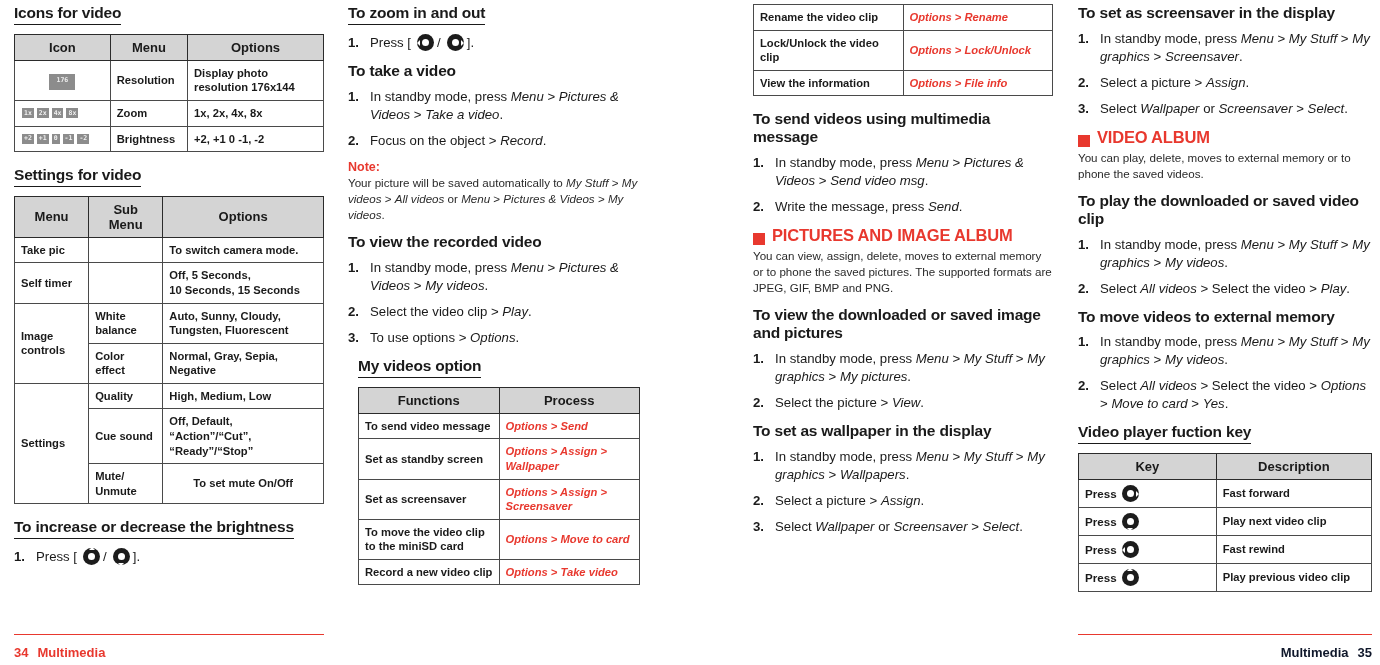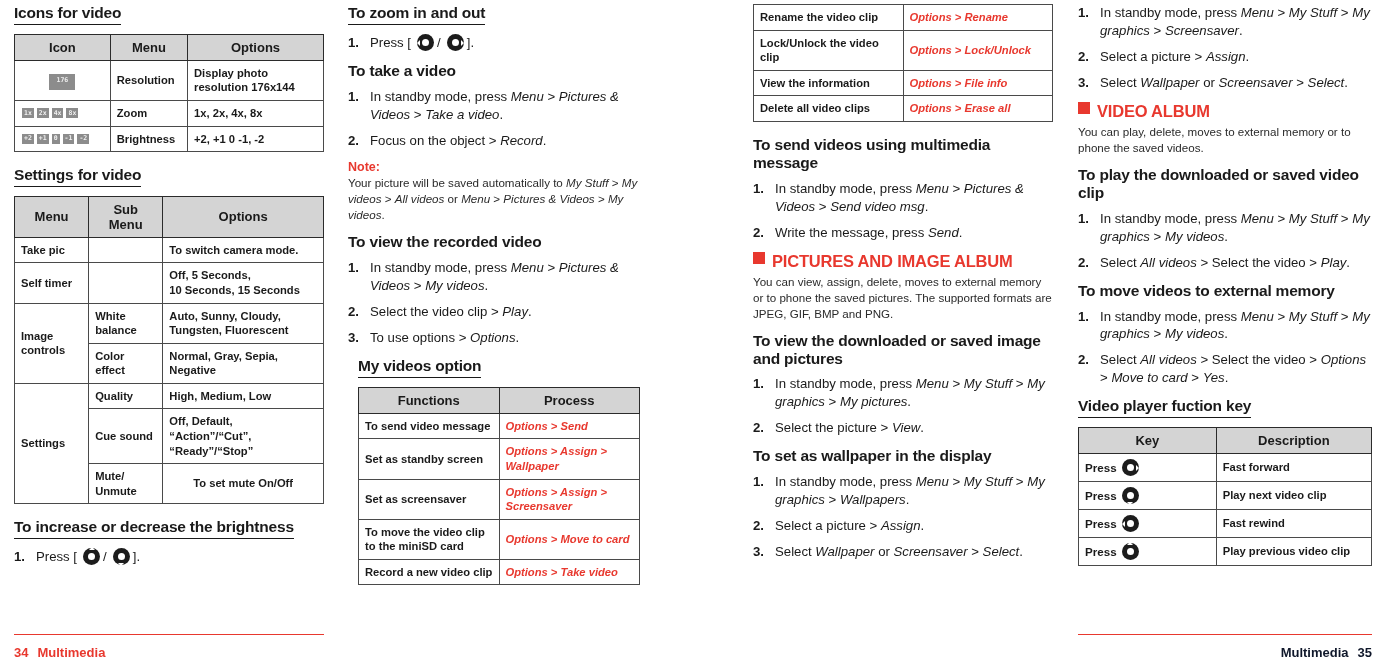--- a/index.html
+++ b/index.html
@@ -22,21 +22,21 @@
     border-bottom:1.6px solid #1a1a1a;display:inline-block;
     line-height:1.15;
   }
   h3.hd{
     font-size:15.5px;font-weight:bold;letter-spacing:-0.2px;
     margin:0 0 8px 0;line-height:1.16;
   }
   .redhead{
     color:#e8382e;font-size:16.5px;font-weight:bold;
     letter-spacing:-0.2px;margin:0 0 3px 0;line-height:1.15;
-    display:flex;align-items:flex-start;gap:7px;
+    display:flex;align-items:flex-end;gap:7px;
   }
   .redsq{display:inline-block;width:12px;height:12px;background:#e8382e;flex:0 0 auto;}
   .bodytxt{font-size:11.6px;line-height:1.38;margin:0 0 10px 0;color:#2a2a2a;}
   .note-label{color:#e8382e;font-weight:bold;font-size:12.5px;margin:0 0 1px 0;}
   .note-body{font-size:11.6px;line-height:1.4;color:#2a2a2a;margin:0 0 10px 0;}
 
   ol.steps{margin:0 0 10px 0;padding:0;list-style:none;counter-reset:st;}
   ol.steps>li{
     counter-increment:st;position:relative;padding-left:22px;
     font-size:13.2px;line-height:1.36;margin-bottom:8px;
@@ -303,24 +303,20 @@
           <td class="red" style="width:50%">Options &gt; Rename</td>
         </tr>
         <tr>
           <td>Lock/Unlock the video clip</td>
           <td class="red">Options &gt; Lock/Unlock</td>
         </tr>
         <tr>
           <td>View the information</td>
           <td class="red">Options &gt; File info</td>
         </tr>
-        <tr>
-          <td>Delete all video clips</td>
-          <td class="red">Options &gt; Erase all</td>
-        </tr>
       </tbody>
     </table>
 
     <div class="spacer14"></div>
     <h3 class="hd">To send videos using multimedia message</h3>
     <ol class="steps">
       <li>In standby mode, press <i>Menu</i> &gt; <i>Pictures &amp; Videos</i> &gt; <i>Send video msg</i>.</li>
       <li>Write the message, press <i>Send</i>.</li>
     </ol>
 
@@ -338,20 +334,21 @@
 
     <h3 class="hd">To set as wallpaper in the display</h3>
     <ol class="steps">
       <li>In standby mode, press <i>Menu</i> &gt; <i>My Stuff</i> &gt; <i>My graphics</i> &gt; <i>Wallpapers</i>.</li>
       <li>Select a picture &gt; <i>Assign</i>.</li>
       <li>Select <i>Wallpaper</i> or <i>Screensaver</i> &gt; <i>Select</i>.</li>
     </ol>
   </div>
 
   <div class="col c4">
+    <h3 class="hd">To set as screensaver in the display</h3>
     <ol class="steps">
       <li>In standby mode, press <i>Menu</i> &gt; <i>My Stuff</i> &gt; <i>My graphics</i> &gt; <i>Screensaver</i>.</li>
       <li>Select a picture &gt; <i>Assign</i>.</li>
       <li>Select <i>Wallpaper</i> or <i>Screensaver</i> &gt; <i>Select</i>.</li>
     </ol>
 
     <div class="redhead">
       <span class="redsq"></span>
       <span>VIDEO ALBUM</span>
     </div>

